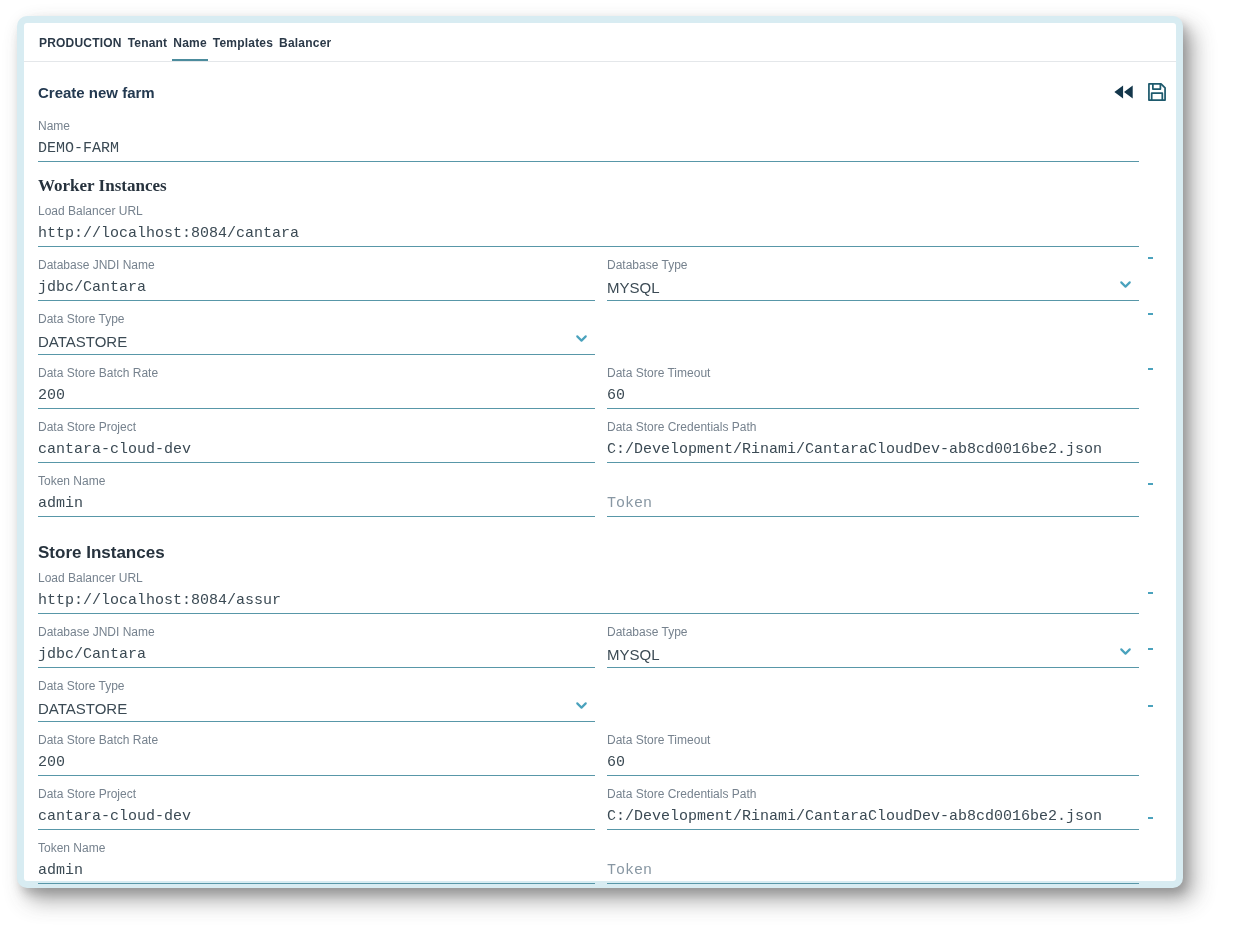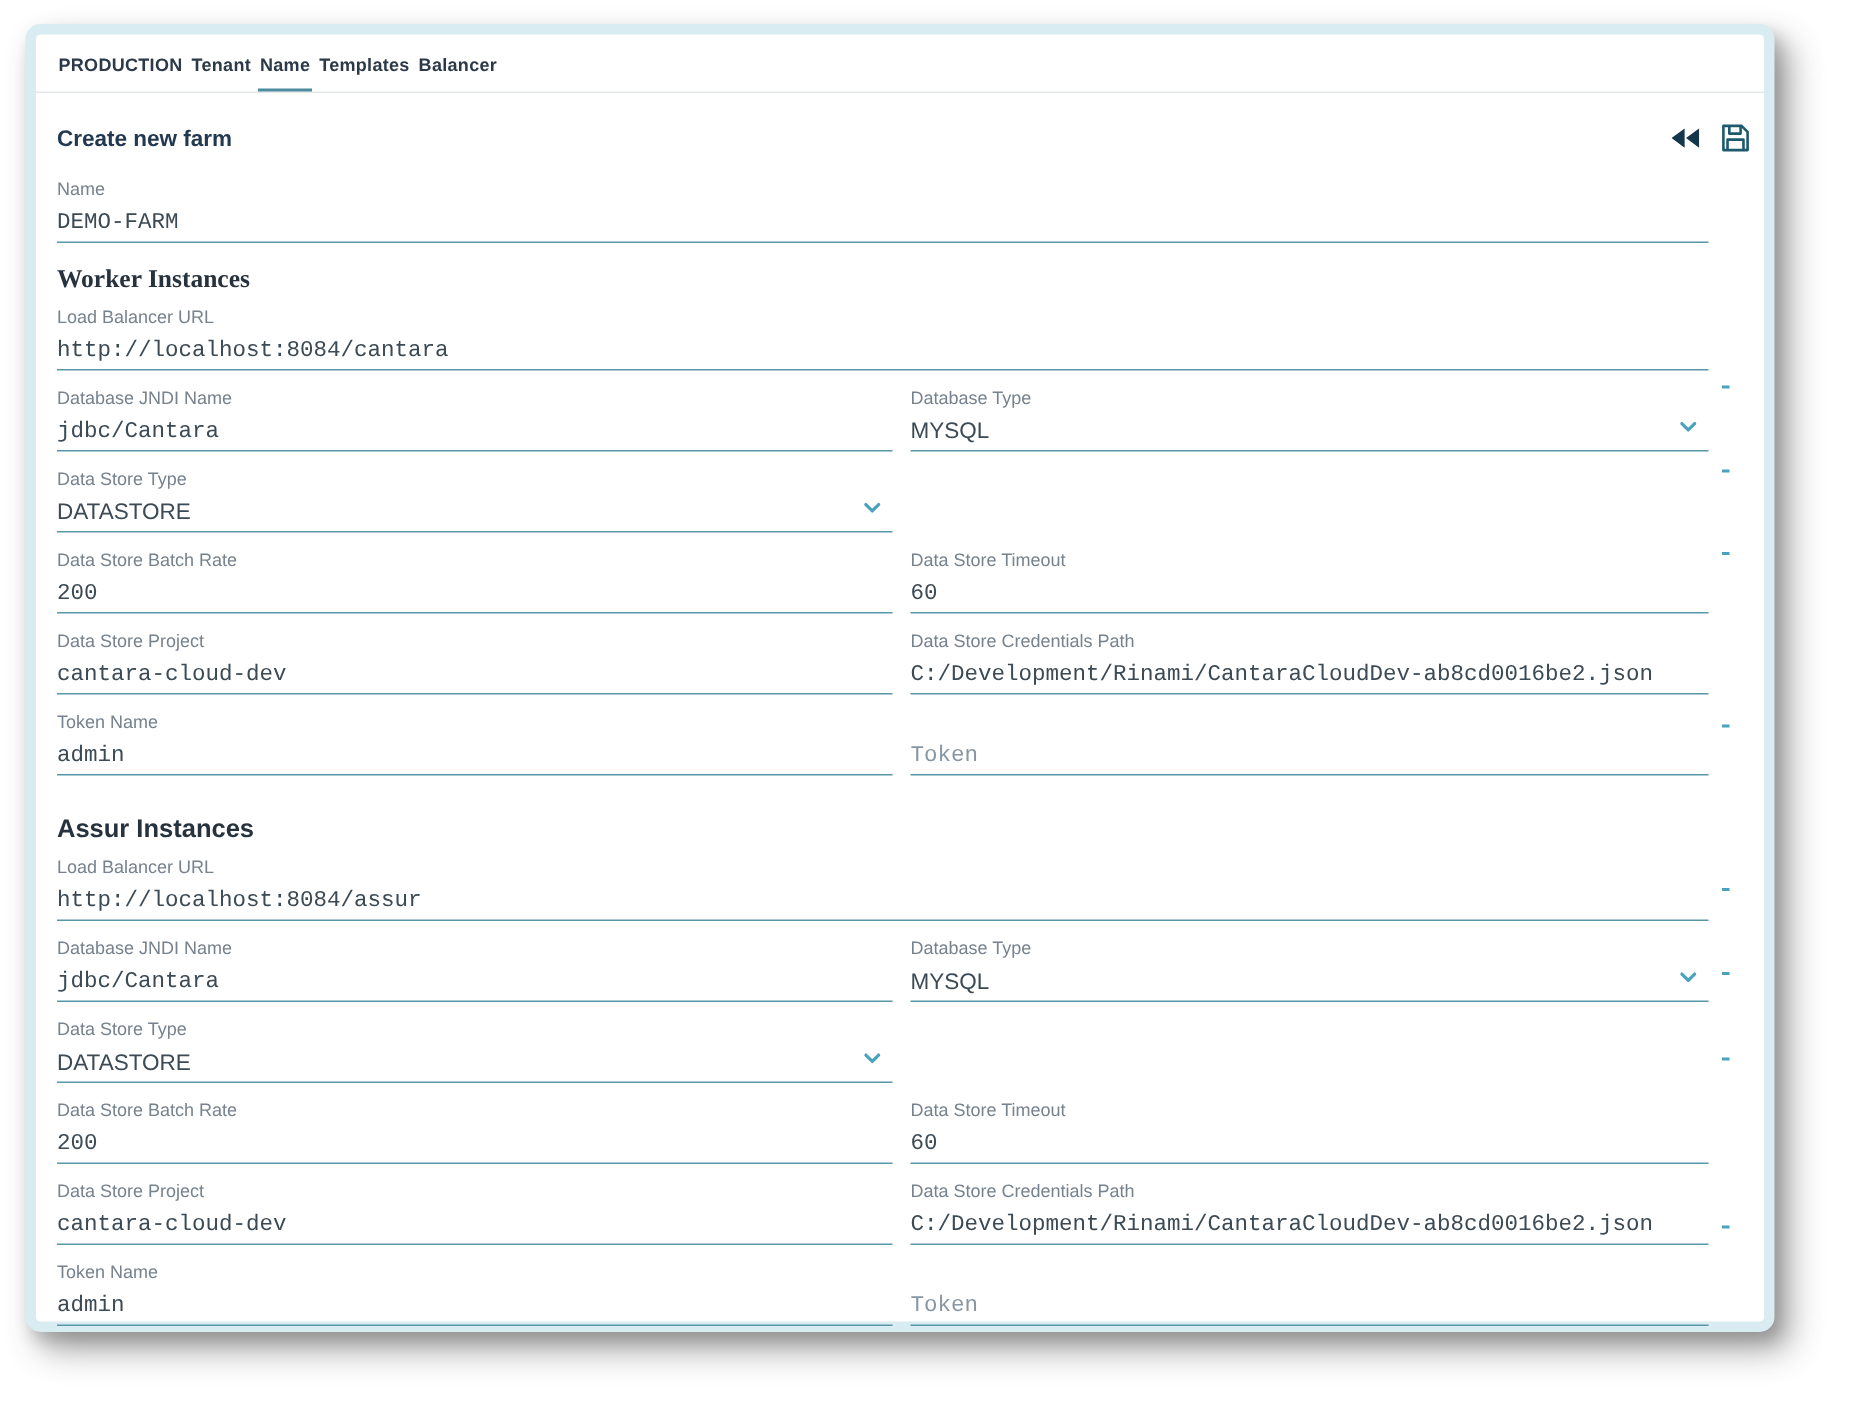--- a/index.html
+++ b/index.html
@@ -178,21 +178,21 @@
         </div>
       </div>
       <div class="field">
         <div class="f-label"></div>
         <div class="f-value-wrap">
           <input class="f-input" placeholder="Token" style="">
         </div>
       </div>
     </div>
 
-    <div class="section-title second">Assur Instances</div>
+    <div class="section-title second">Store Instances</div>
 
     <div class="field tight">
       <div class="f-label">Load Balancer URL</div>
       <div class="f-value-wrap">
         <input class="f-input" value="http://localhost:8084/assur" style="">
       </div>
     </div>
 
     <div class="grid">
       <div class="field">

